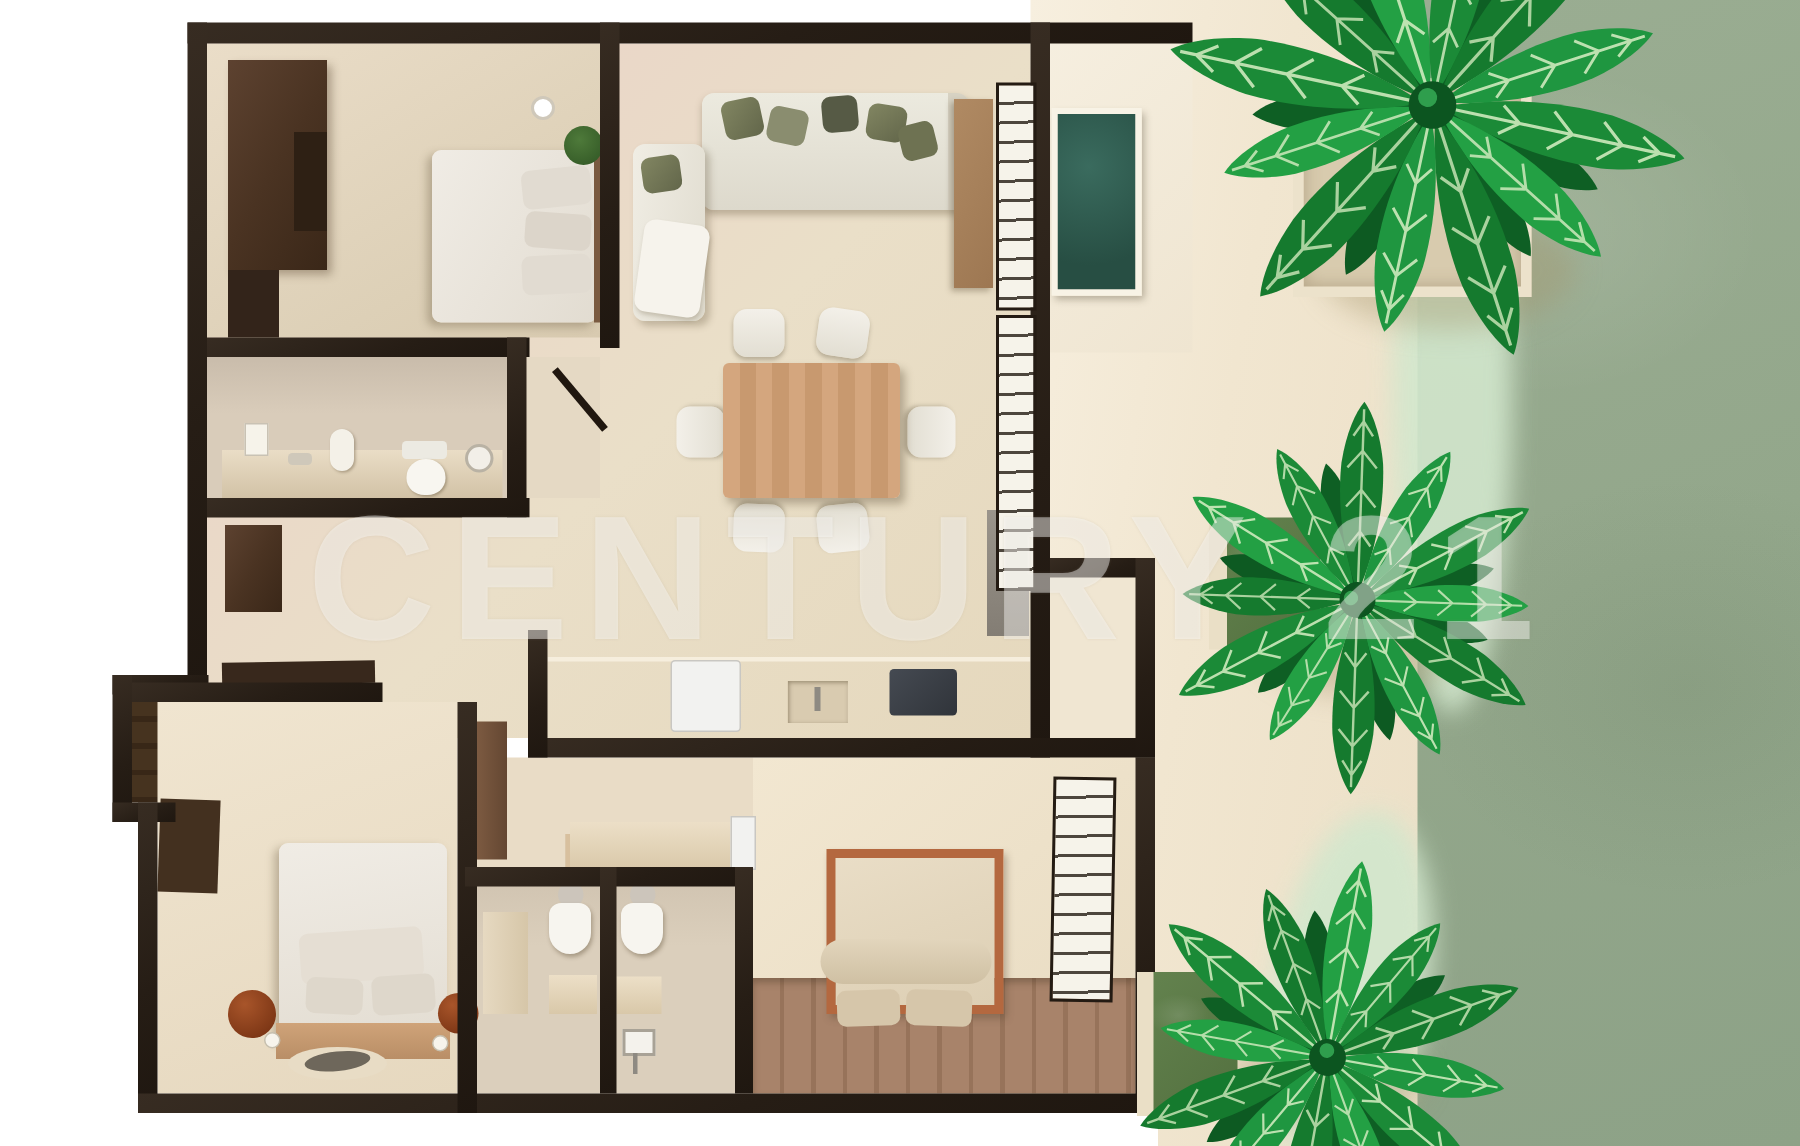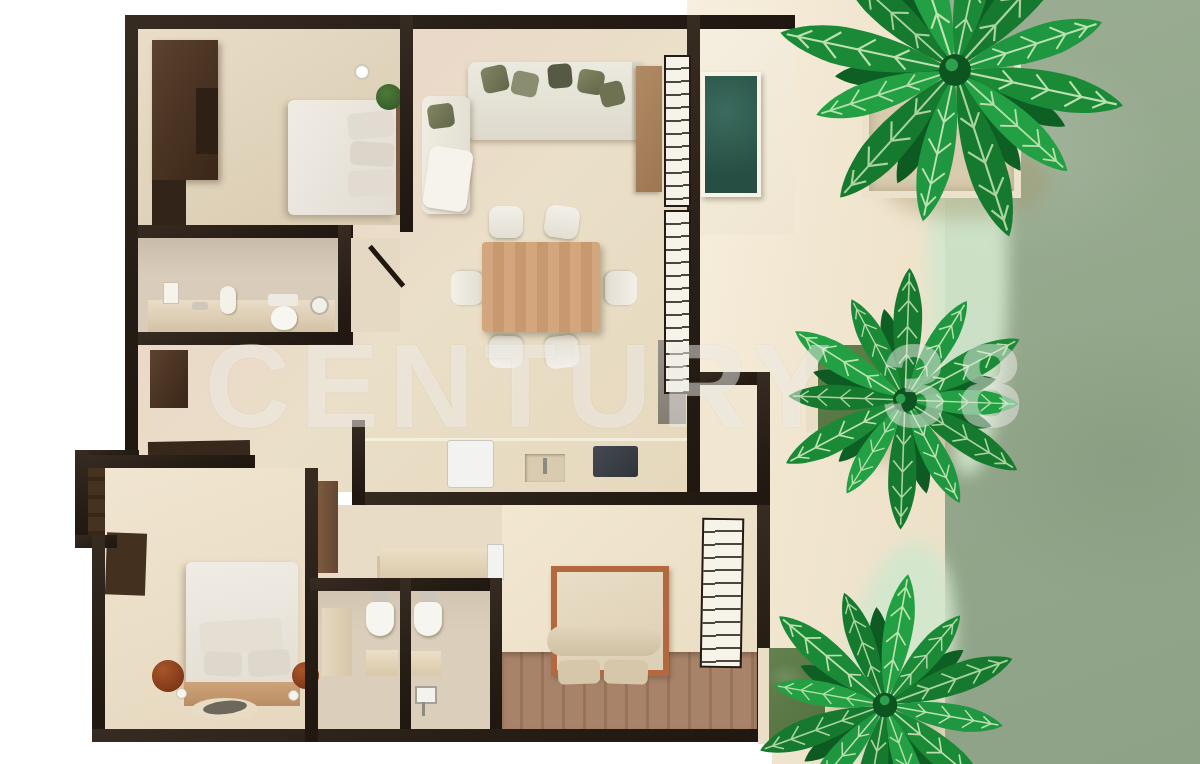--- a/index.html
+++ b/index.html
@@ -271,15 +271,15 @@
   <svg class="palm" style="left:755px;top:-130px;" width="400" height="400" viewBox="-200 -200 400 400">
     <use href="#palm-shape" transform="scale(1.06) rotate(12)"></use>
   </svg>
   <svg class="palm" style="left:705px;top:200px;" width="400" height="400" viewBox="-200 -200 400 400">
     <use href="#palm-shape" transform="scale(.8) rotate(-28)"></use>
   </svg>
   <svg class="palm" style="left:685px;top:505px;" width="400" height="400" viewBox="-200 -200 400 400">
     <use href="#palm-shape" transform="scale(.82) rotate(40)"></use>
   </svg>
 
-  <div id="watermark">CENTURY 38</div>
+  <div id="watermark">CENTURY 21</div>
 
 </div>
 
 </body></html>

